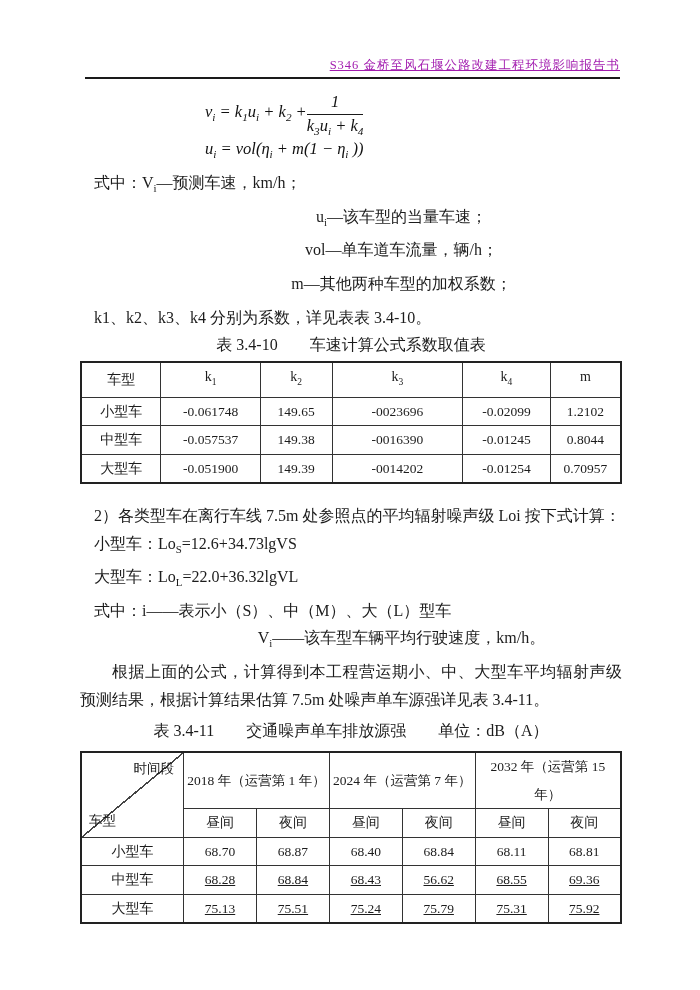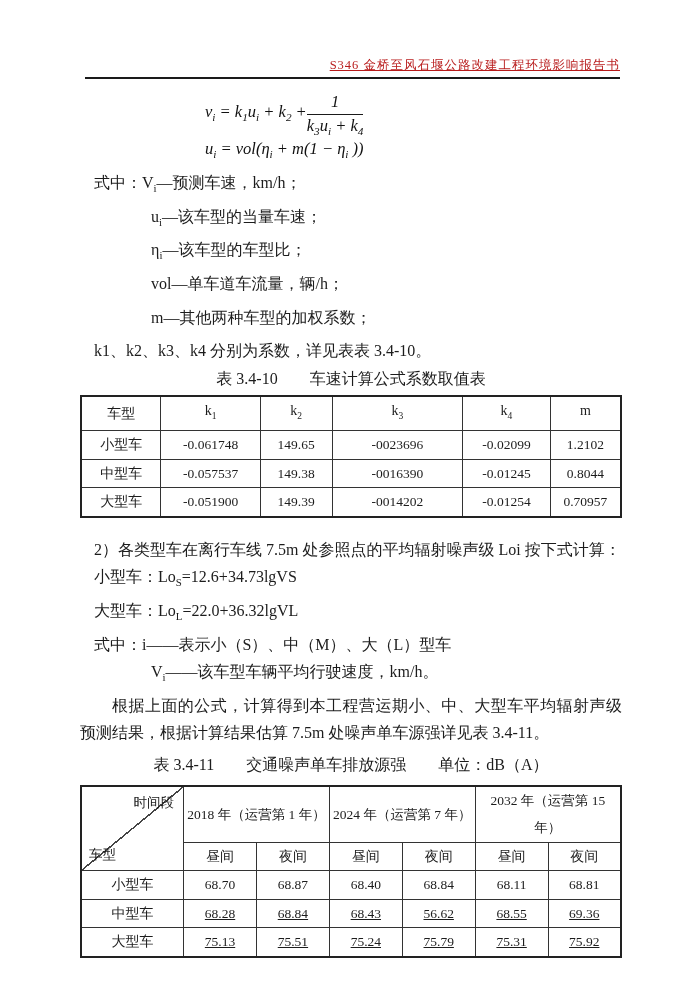--- a/index.html
+++ b/index.html
@@ -12,40 +12,40 @@
   .page{position:relative;width:700px;height:990px;}
 
   
   .header{
     margin:55px 80px 0 85px;
     border-bottom:2px solid #1a1a1a;
     padding-bottom:3px;
     text-align:right;
   }
   .header-title{
-    font-size:12.5px;letter-spacing:1px;color:#b91c1c;
+    font-size:12.5px;letter-spacing:1px;color:#a21caf;
     text-decoration:underline;
   }
 
   
   .content{margin:0 78px 0 80px;font-size:16px;line-height:27.5px;}
 
   
   .formula-block{margin:12px 0 4px 125px;font-style:italic;font-size:16.5px;color:#111;}
   .formula{display:flex;align-items:center;height:48px;}
   .formula-u{height:26px;display:flex;align-items:center;}
   .formula sub,.formula-u sub{font-size:0.68em;font-style:italic;}
   .frac{display:inline-flex;flex-direction:column;text-align:center;vertical-align:middle;line-height:1.25;}
   .frac .num{border-bottom:1px solid #1a1a1a;padding:0 14px 1px;}
   .frac .den{padding-top:1px;}
 
   
   .line{white-space:nowrap;}
   .ind1{margin-left:14px;}
-  .ind2{margin-left:71px;}
+  .ind2{margin-left:101px;text-align:center;}
   sub{font-size:0.68em;}
 
   
   .tbl-title{text-align:center;font-weight:normal;font-size:16px;line-height:24px;margin:2px 0 4px 0;}
 
   
   table{border-collapse:collapse;table-layout:fixed;width:100%;}
   td{border:1px solid #333;text-align:center;vertical-align:middle;padding:0;}
   .tbl{border:2px solid #222;}
 
@@ -96,23 +96,20 @@
       <div class="formula-u">
         <span><span>u</span><sub>i</sub><span> = vol(η</span><sub>i</sub><span> + m(1 − η</span><sub>i</sub><span> ))</span></span>
       </div>
     </div>
 
     <div class="line ind1">
       <span>式中：</span><span><span>V</span><sub>i</sub></span><span>—预测车速，km/h；</span>
     </div>
     <div class="line ind2">
       <span><span>u</span><sub>i</sub></span><span>—该车型的当量车速；</span>
-    </div>
-    <div class="line ind2">
-      <span><span>η</span><sub>i</sub></span><span>—该车型的车型比；</span>
     </div>
     <div class="line ind2">
       <span><span>vol</span><sub></sub></span><span>—单车道车流量，辆/h；</span>
     </div>
     <div class="line ind2">
       <span><span>m</span><sub></sub></span><span>—其他两种车型的加权系数；</span>
     </div>
     <div class="line ind1">k1、k2、k3、k4 分别为系数，详见表表 3.4-10。</div>
 
     <div class="tbl-title">表 3.4-10　　车速计算公式系数取值表</div>

